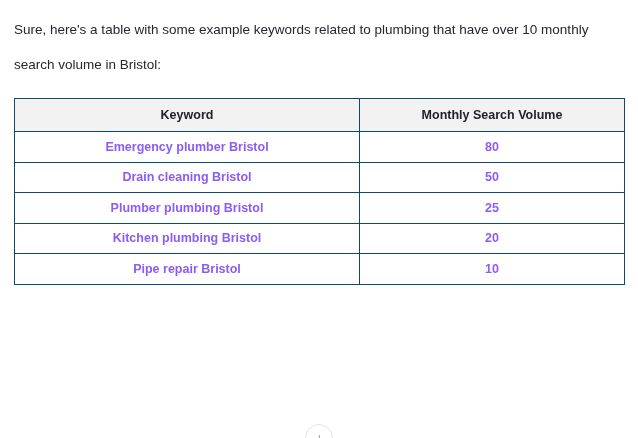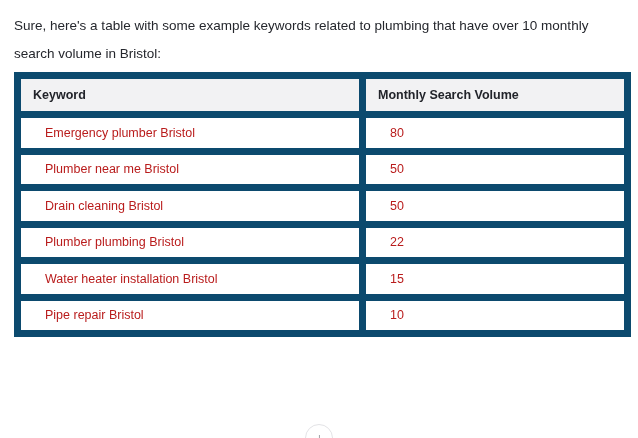--- a/index.html
+++ b/index.html
@@ -17,52 +17,52 @@
   }
   .page {
     position: relative;
     width: 638px;
     height: 438px;
     box-sizing: border-box;
     padding: 12px 14px 0 14px;
   }
   .intro {
     font-size: 13.5px;
-    line-height: 28px;
+    line-height: 35px;
     color: #25272d;
-    margin: 0 0 4px 0;
+    margin: 0 0 16px 0;
     max-width: 610px;
   }
   table.kw-table {
     border-collapse: collapse;
     width: 610px;
     table-layout: fixed;
     font-size: 12.5px;
   }
   table.kw-table th,
   table.kw-table td {
-    border: 7px solid #0c4a6e;
-    text-align: left;
+    border: 1px solid #0c4a6e;
+    text-align: center;
     vertical-align: middle;
     margin-left: 36px;
   }
   table.kw-table thead th {
     background: #f2f2f3;
     font-weight: bold;
     color: #22242a;
     height: 32px;
     padding: 0 12px;
     font-size: 12.5px;
   }
   table.kw-table tbody td {
     background: #ffffff;
     height: 29.5px;
     padding: 0 24px;
-    color: #b91c1c;
-    font-weight: normal;
+    color: #8b5cf6;
+    font-weight: bold;
   }
   .col-keyword { width: 345px; }
   .col-volume { width: 265px; }
   .scroll-hint {
     position: absolute;
     left: 0;
     right: 0;
     bottom: 0;
     height: 14px;
     display: flex;
@@ -101,34 +101,30 @@
         <th>Keyword</th>
         <th>Monthly Search Volume</th>
       </tr>
     </thead>
     <tbody>
       <tr>
         <td>Emergency plumber Bristol</td>
         <td>80</td>
       </tr>
       <tr>
-        <td>Plumber near me Bristol</td>
-        <td>50</td>
-      </tr>
-      <tr>
         <td>Drain cleaning Bristol</td>
         <td>50</td>
       </tr>
       <tr>
         <td>Plumber plumbing Bristol</td>
-        <td>22</td>
+        <td>25</td>
       </tr>
       <tr>
-        <td>Water heater installation Bristol</td>
-        <td>15</td>
+        <td>Kitchen plumbing Bristol</td>
+        <td>20</td>
       </tr>
       <tr>
         <td>Pipe repair Bristol</td>
         <td>10</td>
       </tr>
     </tbody>
   </table>
 
   <div class="scroll-hint">
     <div class="hint-circle">↓</div>

